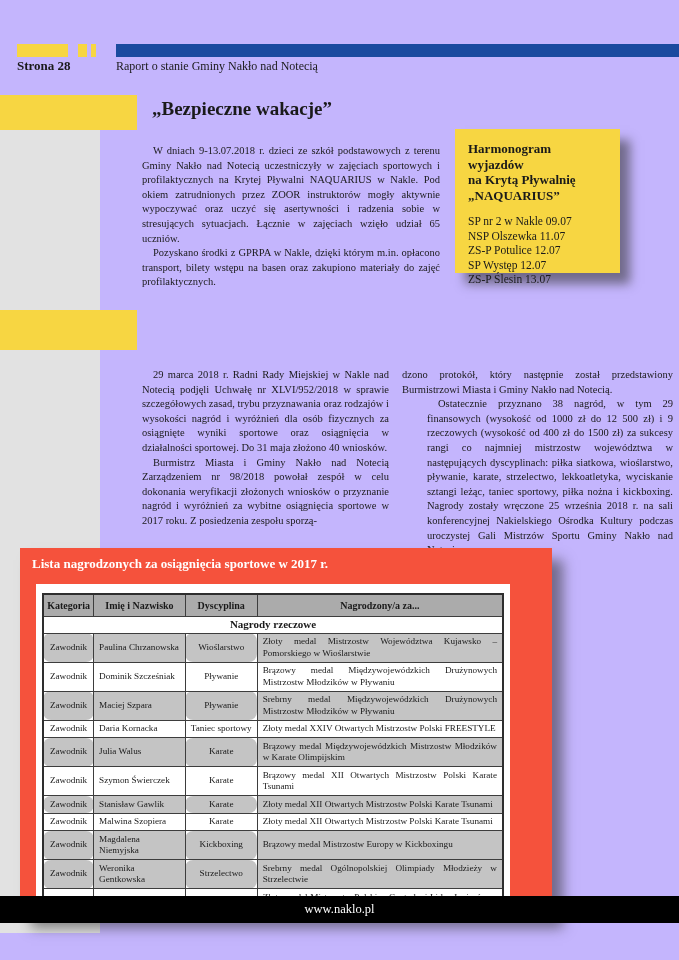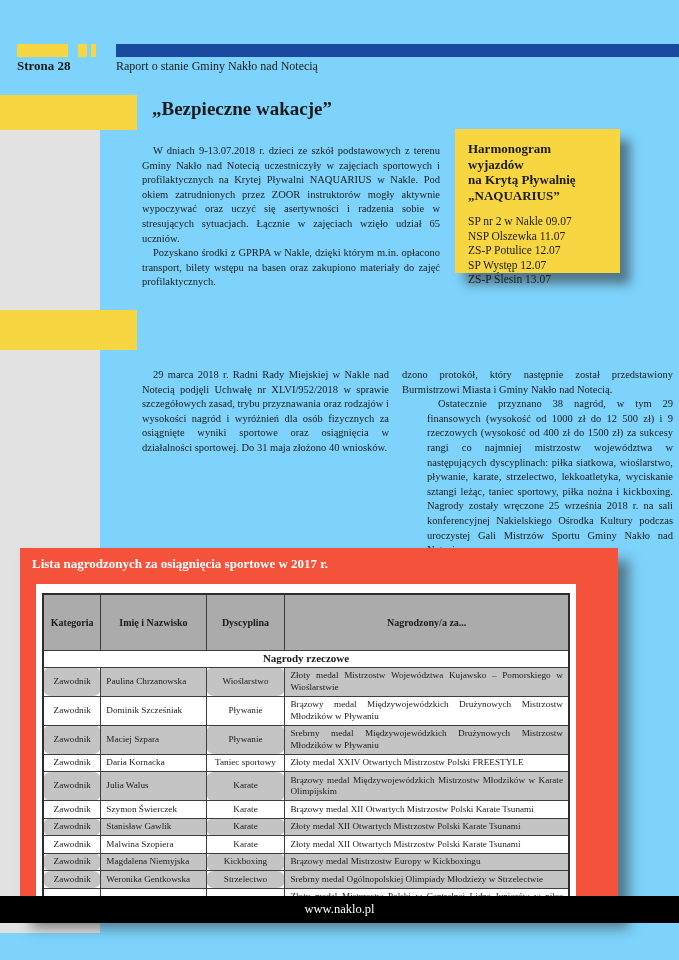--- a/index.html
+++ b/index.html
@@ -6,21 +6,21 @@
     --yellow:#F7D642;
     --blue:#1A4A9F;
     --red:#F5523C;
     --gray-col:#E2E2E2;
     --th-gray:#ABABAB;
     --row-gray:#C4C4C4;
     --ink:#1A1A1A;
   }
   html,body{margin:0;padding:0;background:#fff;}
   .page{
-    position:relative;width:679px;height:960px;background:#7dd3fc;overflow:hidden;
+    position:relative;width:679px;height:960px;background:#c4b5fd;overflow:hidden;
     font-family:"Liberation Serif", serif;color:var(--ink);
   }
   
   .mark{position:absolute;background:var(--yellow);}
   .mark-wide{left:17px;top:44px;width:51px;height:13px;}
   .mark-sq1{left:78px;top:44px;width:9px;height:13px;}
   .mark-sq2{left:91px;top:44px;width:5px;height:13px;}
   .page-label{position:absolute;left:17px;top:58px;font-size:13px;font-weight:bold;}
   .blue-bar{position:absolute;left:116px;top:44px;width:563px;height:13px;background:var(--blue);}
   .report-title{position:absolute;left:116px;top:59px;font-size:12px;}
@@ -42,31 +42,31 @@
   .schedule-title div{font-size:13px;font-weight:bold;line-height:15.5px;}
   .schedule-items{margin-top:11px;}
   .schedule-items div{font-size:11.5px;line-height:14.5px;}
   
   .title-2{position:absolute;left:152px;top:311px;width:515px;font-size:15px;font-weight:bold;line-height:25px;}
   .columns{position:absolute;left:117px;top:368px;width:556px;display:flex;gap:13px;}
   .col{width:272px;}
   .col.right{flex:1;}
   
   .awards-box{
-    position:absolute;left:20px;top:548px;width:598px;height:368px;background:var(--red);
+    position:absolute;left:20px;top:548px;width:532px;height:368px;background:var(--red);
     box-shadow:11px 12px 12px rgba(45,45,45,0.55);
   }
   .awards-title{position:absolute;left:12px;top:8px;color:#fff;font-size:13px;font-weight:bold;}
   .table-panel{
     position:absolute;left:16px;top:36px;right:42px;bottom:16px;background:#fff;
     box-sizing:border-box;padding:9px 6px;
   }
   table{border-collapse:collapse;width:100%;border:2px solid #2E2E2E;}
   th,td{border:1px solid #3D3D3D;}
-  th{background:var(--th-gray);font-size:10px;padding:22px 3px;text-align:center;white-space:nowrap;margin-left:39px;}
+  th{background:var(--th-gray);font-size:10px;padding:5px 3px;text-align:center;white-space:nowrap;margin-left:39px;}
   td{font-size:9.2px;padding:2.5px 5px;vertical-align:middle;line-height:11.5px;margin-left:12px;}
   tr.group-header td{background:#fff;text-align:center;font-weight:bold;font-size:11px;padding:2px;}
   tr.gray td{background:var(--row-gray);}
   td.c-center{text-align:center;white-space:nowrap;border-radius:8px;}
   td.c-left{text-align:left;}
   td.c-justify{text-align:justify;}
   th.w1{width:11%;} th.w2{width:20%;} th.w3{width:15%;} th.w4{width:54%;}
   
   .footer-bar{
     position:absolute;left:0;top:896px;width:679px;height:27px;background:#000;
@@ -108,20 +108,21 @@
       <div>ZS-P Potulice 12.07</div>
       <div>SP Występ 12.07</div>
       <div>ZS-P Ślesin 13.07</div>
     </div>
   </div>
 
 
   <div class="columns">
     <div class="col">
       <p class="indent">29 marca 2018 r. Radni Rady Miejskiej w Nakle nad Notecią podjęli Uchwałę nr XLVI/952/2018 w sprawie szczegółowych zasad, trybu przyznawania oraz rodzajów i wysokości nagród i wyróżnień dla osób fizycznych za osiągnięte wyniki sportowe oraz osiągnięcia w działalności sportowej. Do 31 maja złożono 40 wniosków.</p>
+      <p class="indent">Burmistrz Miasta i Gminy Nakło nad Notecią Zarządzeniem nr 98/2018 powołał zespół w celu dokonania weryfikacji złożonych wniosków o przyznanie nagród i wyróżnień za wybitne osiągnięcia sportowe w 2017 roku. Z posiedzenia zespołu sporzą-</p>
     </div>
     <div class="col right">
       <p>dzono protokół, który następnie został przedstawiony Burmistrzowi Miasta i Gminy Nakło nad Notecią.</p>
       <p class="indent">Ostatecznie przyznano 38 nagród, w tym 29 finansowych (wysokość od 1000 zł do 12 500 zł) i 9 rzeczowych (wysokość od 400 zł do 1500 zł) za sukcesy rangi co najmniej mistrzostw województwa w następujących dyscyplinach: piłka siatkowa, wioślarstwo, pływanie, karate, strzelectwo, lekkoatletyka, wyciskanie sztangi leżąc, taniec sportowy, piłka nożna i kickboxing. Nagrody zostały wręczone 25 września 2018 r. na sali konferencyjnej Nakielskiego Ośrodka Kultury podczas uroczystej Gali Mistrzów Sportu Gminy Nakło nad Notecią.</p>
     </div>
   </div>
 
   <div class="awards-box">
     <div class="awards-title">Lista nagrodzonych za osiągnięcia sportowe w 2017 r.</div>
     <div class="table-panel">

